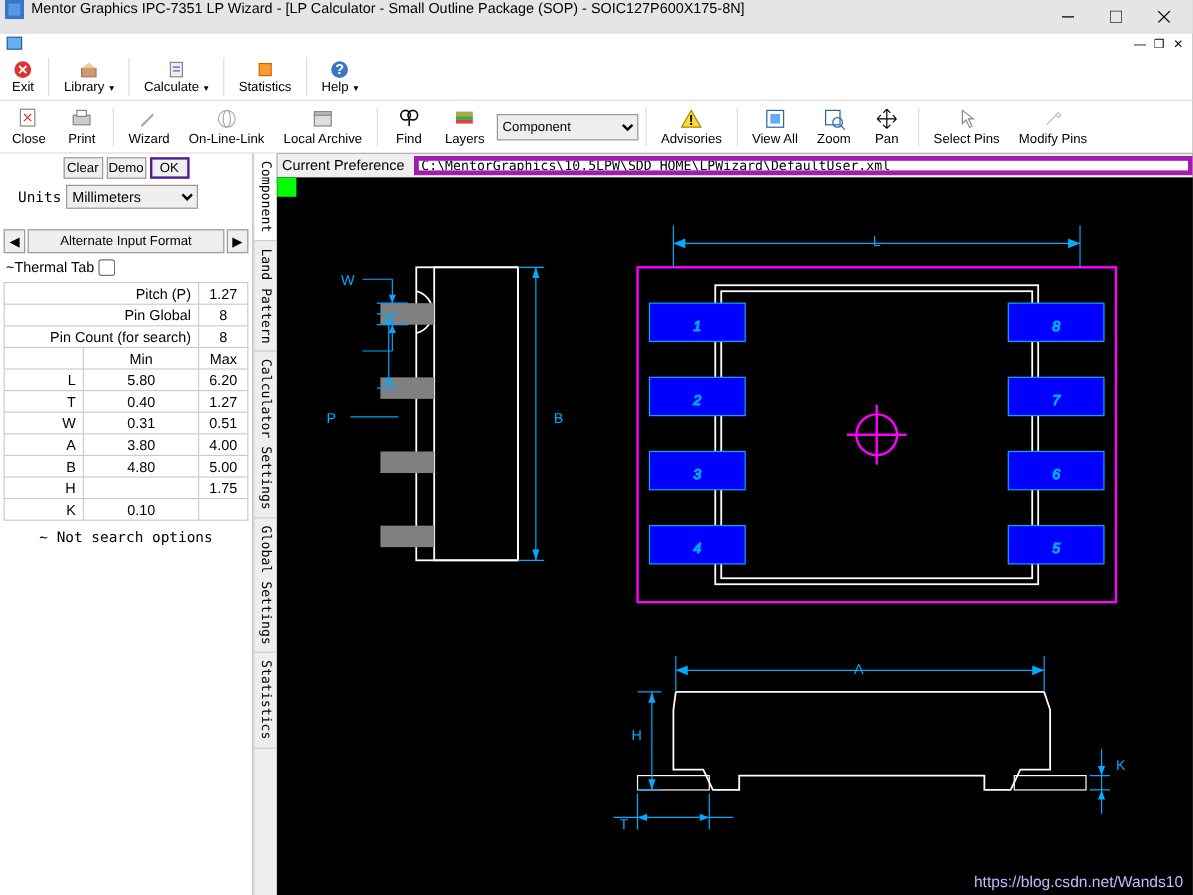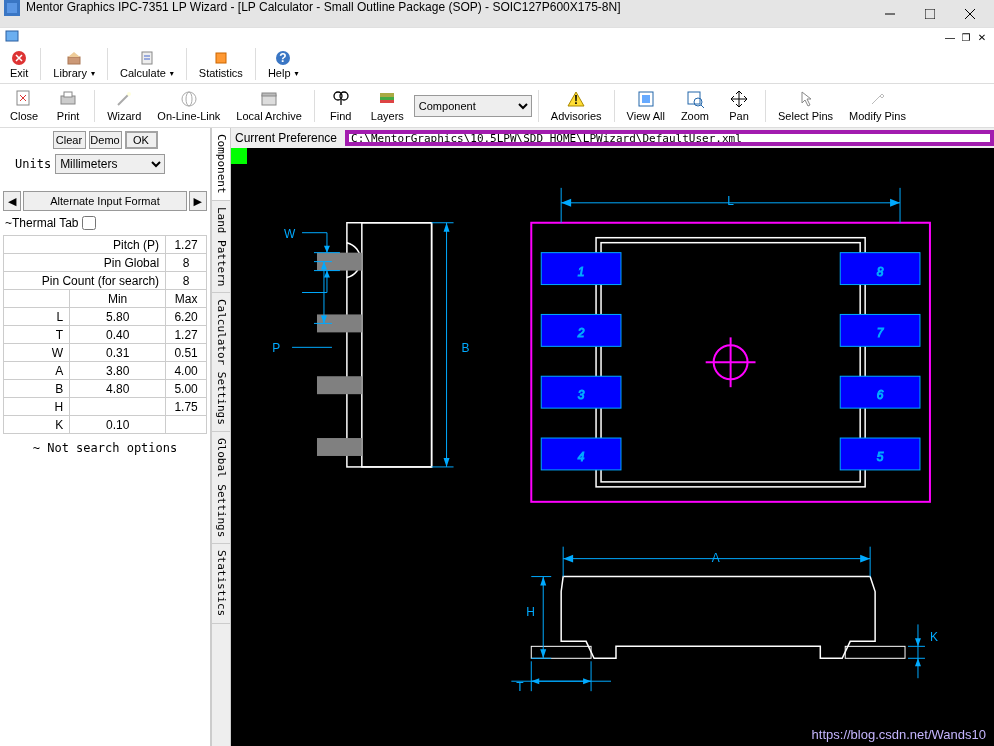--- a/index.html
+++ b/index.html
@@ -27,21 +27,21 @@
 .tb2item { display: flex; flex-direction: column; align-items: center; padding: 2px 6px; gap: 1px; min-width: 40px; }
 .tb2item .icon { width: 20px; height: 20px; display: flex; align-items: center; justify-content: center; }
 .tb2item .label { font-size: 11px; white-space: nowrap; }
 .compselect { width: 118px; height: 22px; border: 1px solid #999; background: #eee; font-size: 11px; }
 
 .midrow { display: flex; height: 618px; }
 
 .leftpanel { width: 211px; border-right: 1px solid #ccc; display: flex; flex-direction: column; padding: 3px; gap: 3px; }
 .btnrow { display: flex; gap: 3px; justify-content: center; }
 .btnrow button { width: 33px; height: 18px; font-size: 11px; border: 1px solid #999; background: #efefef; }
-.btnrow button.ok { border: 2px solid #a3a3a3; }
+.btnrow button.ok { border: 2px solid #4c1d95; }
 .unitsrow { display: flex; align-items: center; gap: 4px; padding: 2px; }
 .unitsrow select { width: 110px; height: 20px; border: 1px solid #999; }
 .altrow { display: flex; align-items: center; gap: 2px; margin-top: 12px; }
 .altrow button { border: 1px solid #999; background: #efefef; height: 20px; padding: 0 4px; font-size: 11px; }
 .altrow .alt { flex: 1; }
 .thermrow { display: flex; align-items: center; gap: 4px; padding: 2px; font-family: monospace; }
 .thermrow input { width: 14px; height: 14px; }
 
 .ptable { width: 100%; border-collapse: collapse; font-family: monospace; font-size: 12px; }
 .ptable td { border: 1px solid #ccc; padding: 1px 4px; text-align: center; height: 18px; }

